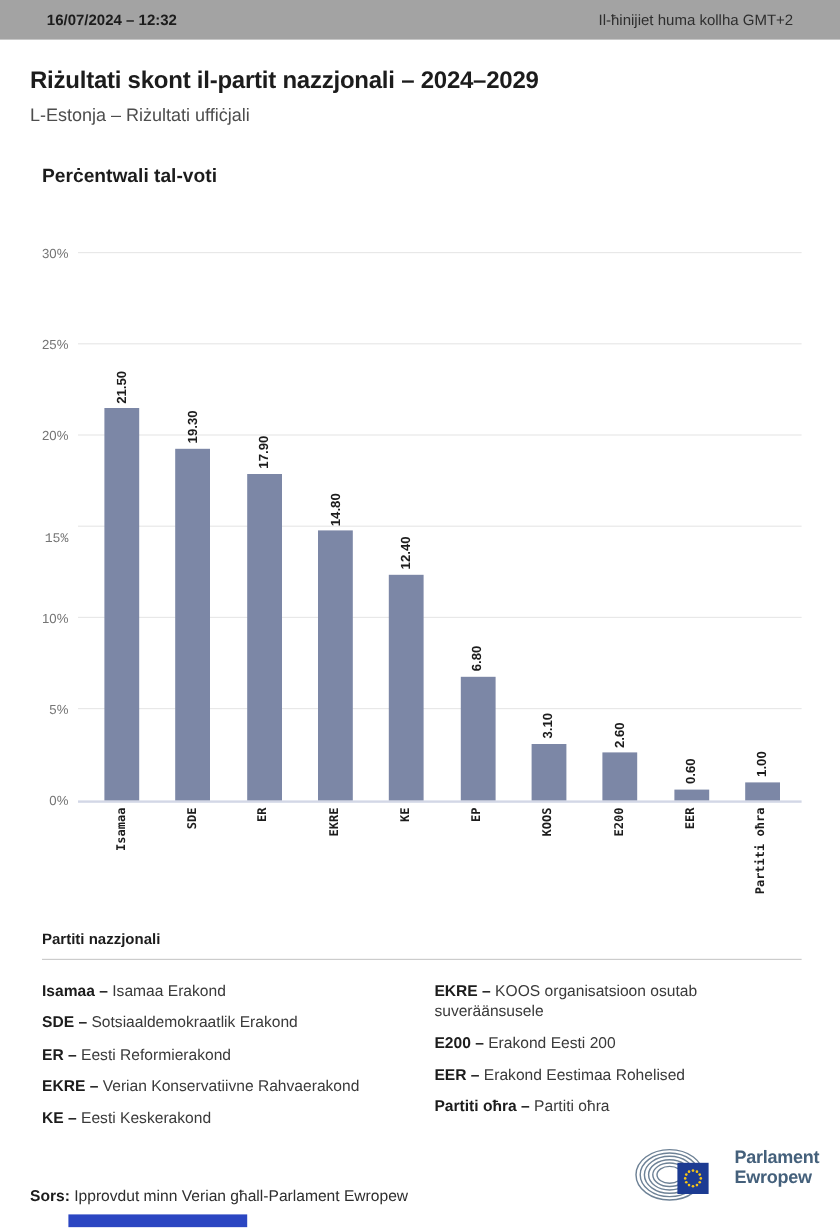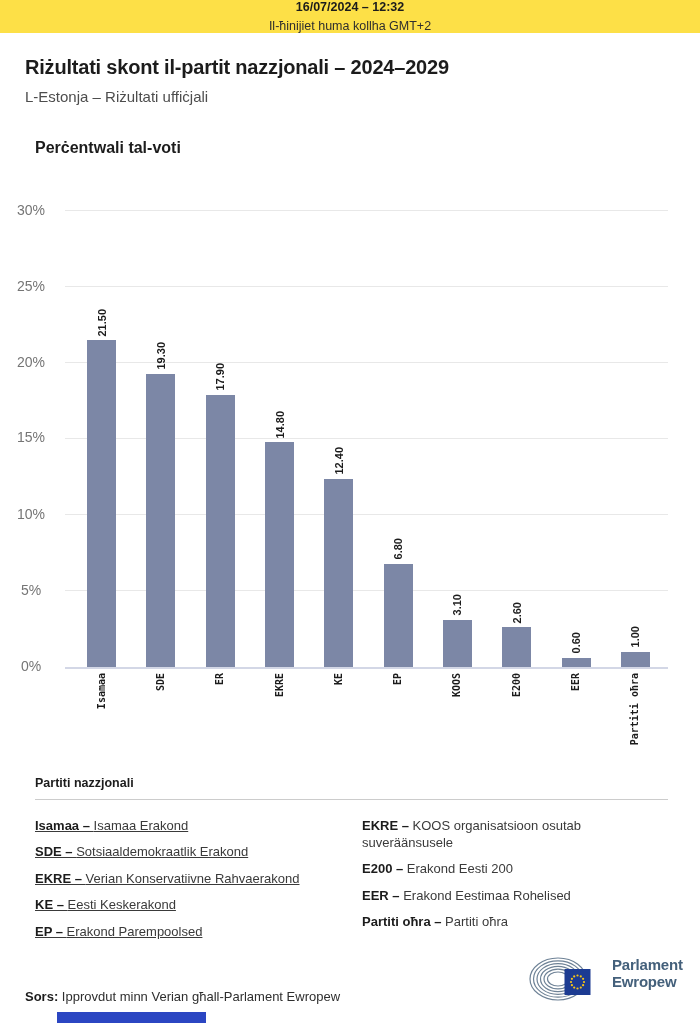--- a/index.html
+++ b/index.html
@@ -1,45 +1,45 @@
 <!DOCTYPE html>
 <html><head>
 <meta charset="utf-8">
 <style>
   html,body{margin:0;padding:0;background:#ffffff;}
   .page{position:relative;width:700px;height:1023px;background:#ffffff;overflow:hidden;
         font-family:"Liberation Sans","DejaVu Sans",sans-serif;color:#262626;}
   
-  .topbar{position:absolute;left:0;top:0;width:700px;height:33px;background:#fde047;
+  .topbar{position:absolute;left:0;top:0;width:700px;height:33px;background:#a3a3a3;
           display:flex;align-items:center;justify-content:space-between;
-          padding:0 39px;box-sizing:border-box;font-size:12.5px;flex-direction:column;}
+          padding:0 39px;box-sizing:border-box;font-size:12.5px;}
   .topbar .dt{font-weight:bold;color:#1c1c1c;}
   .topbar .tz{color:#2e2e2e;}
   
   .title{position:absolute;left:25px;top:56px;font-size:20px;font-weight:bold;color:#1c1c1c;letter-spacing:-0.2px;}
   .subtitle{position:absolute;left:25px;top:88px;font-size:15px;color:#4d4d4d;}
   .chart-title{position:absolute;left:35px;top:139px;font-size:16px;font-weight:bold;color:#1c1c1c;}
   
   .plot{position:absolute;left:65px;top:180px;width:603px;height:487px;
         border-bottom:2px solid #d3d7e6;}
   .gridline{position:absolute;left:0;width:100%;height:1px;background:#e8e8e8;}
-  .ytick{position:absolute;left:-60px;width:52px;text-align:center;font-size:14px;color:#757575;}
+  .ytick{position:absolute;left:-60px;width:52px;text-align:right;font-size:11px;color:#757575;}
   .bar{position:absolute;bottom:0;width:29px;background:#7c87a6;}
   .vlabel{position:absolute;writing-mode:vertical-rl;transform:rotate(180deg);
           white-space:nowrap;font-size:11px;line-height:12px;font-weight:bold;color:#1c1c1c;}
   .xlabels{position:absolute;left:72px;top:673px;width:593px;display:flex;}
   .xcell{flex:1 1 0;display:flex;justify-content:center;align-items:flex-start;}
   .xlabel{writing-mode:vertical-rl;transform:rotate(180deg);white-space:nowrap;
           font-family:"DejaVu Sans Mono","Liberation Mono",monospace;
           font-size:10px;line-height:12px;font-weight:bold;color:#1c1c1c;}
   
   .legend-heading{position:absolute;left:35px;top:776px;font-size:12.5px;font-weight:bold;color:#1c1c1c;}
   .legend-rule{position:absolute;left:35px;top:799px;width:633px;height:1px;background:#cccccc;}
   .legend-col{position:absolute;top:818px;font-size:13px;color:#3a3a3a;line-height:1.3;}
-  .legend-col.left{left:35px;width:315px;text-decoration:underline;}
+  .legend-col.left{left:35px;width:315px;}
   .legend-col.right{left:362px;width:300px;}
   .legend-item{margin-bottom:9.5px;}
   .legend-item b{color:#1c1c1c;}
   
   .source{position:absolute;left:25px;top:989px;font-size:13px;color:#2e2e2e;}
   .source b{color:#1c1c1c;}
   .logo{position:absolute;left:528px;top:956px;display:flex;align-items:flex-start;cursor:pointer;}
   .logo-text{margin-left:6px;font-size:15px;line-height:17px;font-weight:bold;color:#44607b;letter-spacing:-0.2px;}
   .bottom-bar{position:absolute;left:57px;top:1012px;width:149px;height:11px;background:#2b46c2;}
 </style>
@@ -61,21 +61,21 @@
   <div class="plot" id="plot">
       <div class="gridline" style="bottom: 456px;"></div>
       <div class="gridline" style="bottom: 380px;"></div>
       <div class="gridline" style="bottom: 304px;"></div>
       <div class="gridline" style="bottom: 228px;"></div>
       <div class="gridline" style="bottom: 152px;"></div>
       <div class="gridline" style="bottom: 76px;"></div>
       <div class="ytick" style="bottom: 449px;">30%</div>
       <div class="ytick" style="bottom: 373px;">25%</div>
       <div class="ytick" style="bottom: 297px;">20%</div>
-      <div class="ytick" style="bottom: 222px;">15%</div>
+      <div class="ytick" style="bottom: 211px; font-family: Liberation Mono, monospace;">15%</div>
       <div class="ytick" style="bottom: 145px;">10%</div>
       <div class="ytick" style="bottom: 69px;">5%</div>
       <div class="ytick" style="bottom: -7px;">0%</div>
       <div class="bar" style="left: 22.15px; height: 326.8px; background: rgb(124, 135, 166);"></div>
       <div class="vlabel" style="left: 30.65px; bottom: 330.8px;">21.50</div>
       <div class="bar" style="left: 81.45px; height: 293.36px; background: rgb(124, 135, 166);"></div>
       <div class="vlabel" style="left: 89.95px; bottom: 297.36px;">19.30</div>
       <div class="bar" style="left: 140.75px; height: 272.08px; background: rgb(124, 135, 166);"></div>
       <div class="vlabel" style="left: 149.25px; bottom: 276.08px;">17.90</div>
       <div class="bar" style="left: 200.05px; height: 224.96px; background: rgb(124, 135, 166);"></div>
@@ -124,23 +124,23 @@
       <div class="xcell">
         <span class="xlabel">Partiti oħra</span>
       </div>
     </div>
 
   <div class="legend-heading">Partiti nazzjonali</div>
   <div class="legend-rule"></div>
   <div class="legend-col left" id="legend-left">
       <div class="legend-item"><b>Isamaa – </b><span>Isamaa Erakond</span></div>
       <div class="legend-item"><b>SDE – </b><span>Sotsiaaldemokraatlik Erakond</span></div>
+      <div class="legend-item"><b>ER – </b><span>Eesti Reformierakond</span></div>
       <div class="legend-item"><b>EKRE – </b><span>Verian Konservatiivne Rahvaerakond</span></div>
       <div class="legend-item"><b>KE – </b><span>Eesti Keskerakond</span></div>
-      <div class="legend-item"><b>EP – </b><span>Erakond Parempoolsed</span></div>
     </div>
   <div class="legend-col right" id="legend-right">
       <div class="legend-item"><b>EKRE – </b><span>KOOS organisatsioon osutab suveräänsusele</span></div>
       <div class="legend-item"><b>E200 – </b><span>Erakond Eesti 200</span></div>
       <div class="legend-item"><b>EER – </b><span>Erakond Eestimaa Rohelised</span></div>
       <div class="legend-item"><b>Partiti oħra – </b><span>Partiti oħra</span></div>
     </div>
 
   <div class="source"><b>Sors:</b> <span>Ipprovdut minn Verian għall-Parlament Ewropew</span></div>
 

